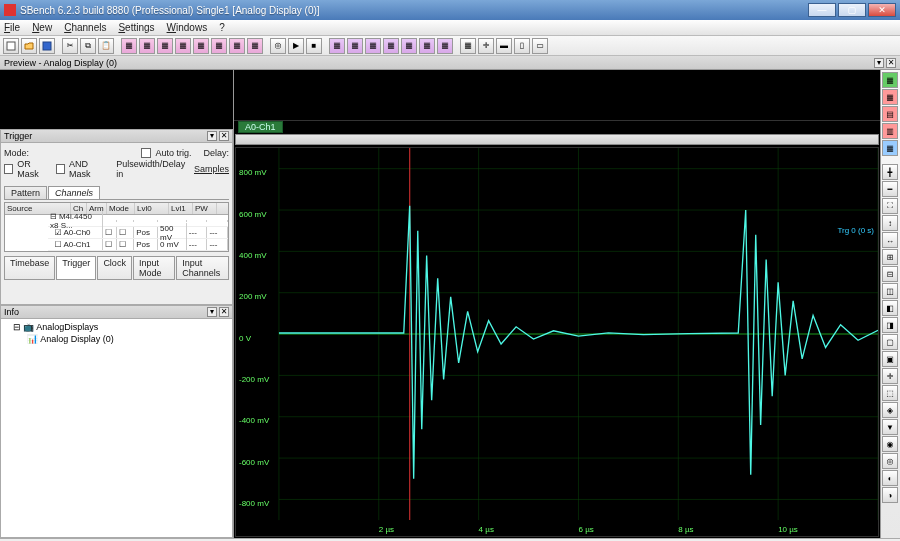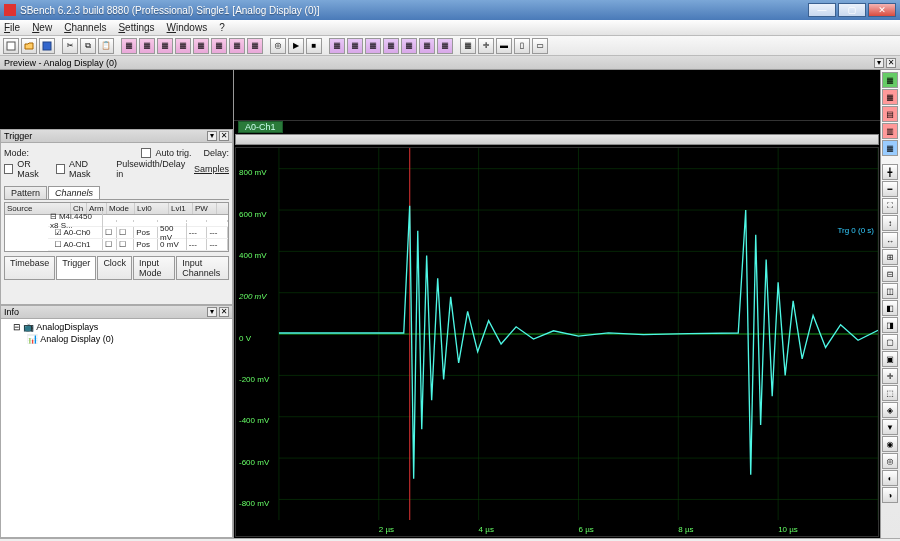--- a/index.html
+++ b/index.html
@@ -279,21 +279,21 @@
           <line x1="530.3333333333334" y1="0" x2="530.3333333333334" y2="364" stroke="#0a4a0a" stroke-width="0.5"></line>
           <line x1="628" y1="0" x2="628" y2="364" stroke="#0a4a0a" stroke-width="0.5"></line>
           <line x1="42" y1="182" x2="628" y2="182" stroke="#1a8a1a" stroke-width="1"></line>
           <line x1="169.94333333333333" y1="0" x2="169.94333333333333" y2="364" stroke="#d33" stroke-width="1"></line>
           <path d="M42.0 181.0 L164.1 181.0 L169.9 56.6 L173.8 323.6 L177.8 80.9 L181.7 275.0 L186.5 105.2 L191.4 246.7 L197.3 127.4 L203.1 226.5 L210.0 145.6 L217.8 210.3 L226.6 159.8 L236.4 199.2 L247.1 168.9 L259.3 191.7 L274.0 174.9 L291.0 186.9 L310.6 178.8 L335.0 184.0 L364.3 180.8 L398.5 182.6 L442.4 181.6 L491.3 181.0 L498.6 60.7 L503.5 319.5 L508.4 84.9 L513.2 271.0 L518.6 109.2 L524.5 242.7 L530.3 131.4 L537.2 222.4 L545.0 149.6 L553.8 206.3 L564.5 163.8 L576.7 195.1 L591.4 172.9 L608.5 188.1 L628.0 178.4" fill="none" stroke="#4ef7e5" stroke-width="1.3"></path>
         </svg>
       <div id="ylabels">
           <div class="yaxis-label" style="top: 5.32164%;">800 mV</div>
           <div class="yaxis-label" style="top: 15.9649%;">600 mV</div>
           <div class="yaxis-label" style="top: 26.6082%;">400 mV</div>
-          <div class="yaxis-label" style="top: 37.2515%; font-style: italic;">200 mV</div>
+          <div class="yaxis-label" style="top: 37.2515%;">200 mV</div>
           <div class="yaxis-label" style="top: 47.8947%;">0 V</div>
           <div class="yaxis-label" style="top: 58.538%;">-200 mV</div>
           <div class="yaxis-label" style="top: 69.1813%;">-400 mV</div>
           <div class="yaxis-label" style="top: 79.8246%;">-600 mV</div>
           <div class="yaxis-label" style="top: 90.4678%;">-800 mV</div>
         </div>
       <div id="xlabels">
           <div class="xaxis-label" style="left: 22.2399%;">2 µs</div>
           <div class="xaxis-label" style="left: 37.7919%;">4 µs</div>
           <div class="xaxis-label" style="left: 53.3439%;">6 µs</div>

